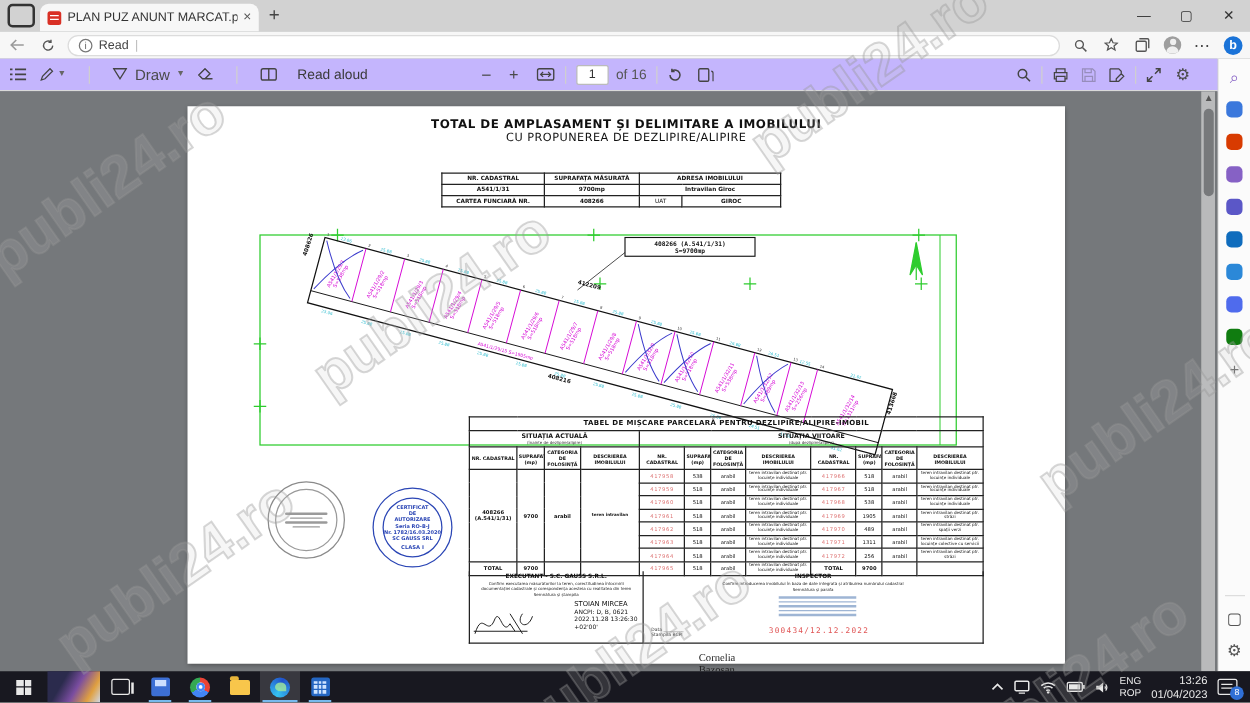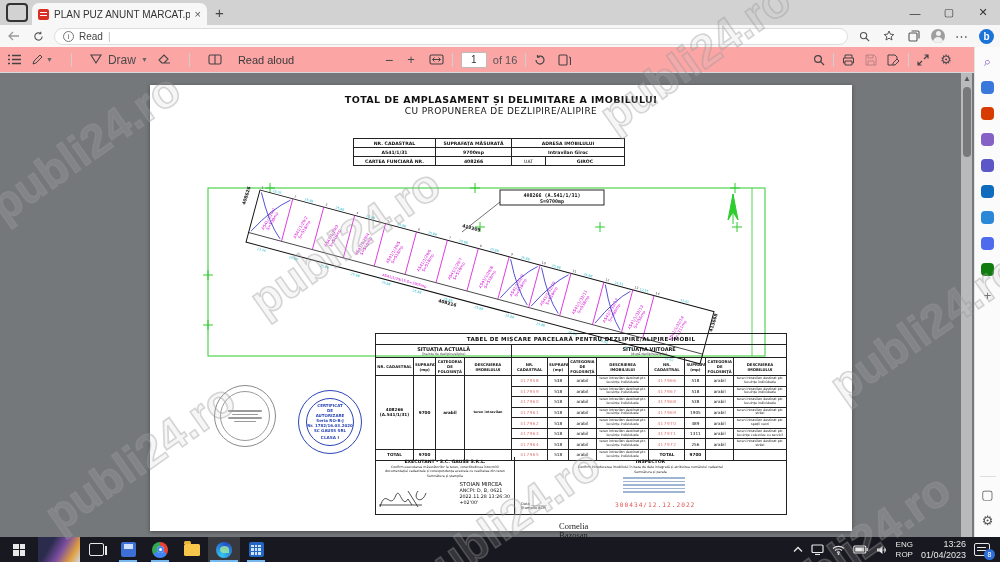--- a/index.html
+++ b/index.html
@@ -27,21 +27,21 @@
   .url-text { white-space:nowrap; overflow:hidden; color:#333; }
   .nav-right { display:flex; align-items:center; gap:9px; }
   .avatar { width:14px; height:14px; border-radius:50%; background:#9e9e9e; position:relative; overflow:hidden;}
   .avatar::before{content:"";position:absolute;left:4.5px;top:2px;width:5px;height:5px;border-radius:50%;background:#f0f0f0;}
   .avatar::after{content:"";position:absolute;left:2px;top:8px;width:10px;height:6px;border-radius:5px 5px 0 0;background:#f0f0f0;}
   .bing { width:15px; height:15px; border-radius:50%; background:#1a73d8; color:#fff; font-size:10px; font-weight:bold; text-align:center; line-height:15px; }
 
   
   .mainrow { display:flex; height:490px; }
   .leftcol { width:974px; display:flex; flex-direction:column; }
-  .pdfbar { height:26px; background:#fca5a5; border-bottom:1px solid #d9d9d9; display:flex; align-items:center; padding:0 8px; font-size:11px; color:#3a3a3a; position:relative; }
+  .pdfbar { height:26px; background:#c4b5fd; border-bottom:1px solid #d9d9d9; display:flex; align-items:center; padding:0 8px; font-size:11px; color:#3a3a3a; position:relative; }
   .pb-group { display:flex; align-items:center; gap:10px; }
   .pb-ic { color:#4a4a4a; font-size:12px; display:flex; align-items:center; gap:2px; }
   .pb-sep { width:1px; height:14px; background:#cfcfcf; margin:0 8px; }
   .chev { font-size:7px; color:#666; }
   .pageinput { width:26px; height:16px; border:1px solid #bbb; background:#fff; text-align:center; font-size:10px; color:#333; border-radius:2px;}
   .pb-center { position:absolute; left:385px; display:flex; align-items:center; }
   .pb-right { position:absolute; right:22px; display:flex; align-items:center; }
   .dim { opacity:.35; }
 
   

